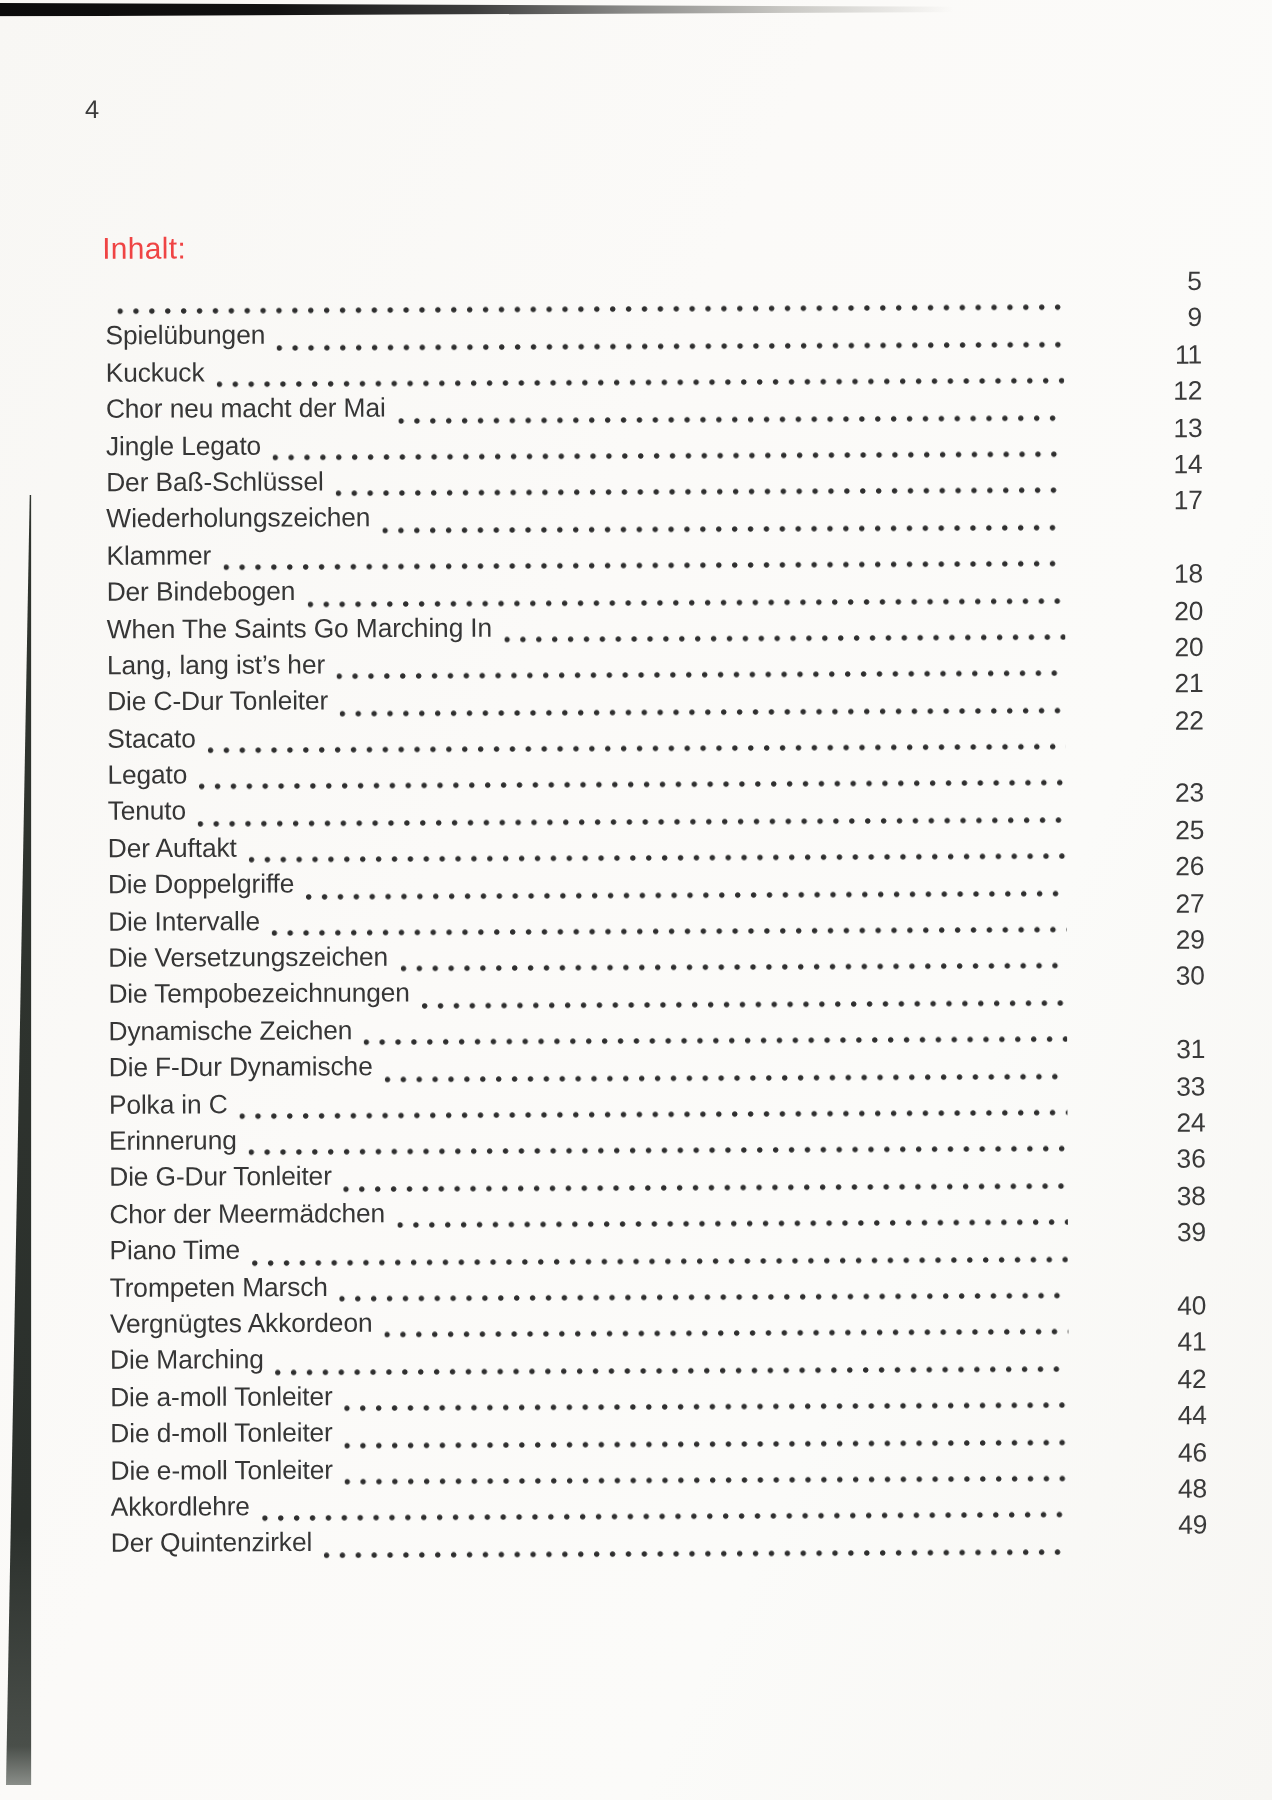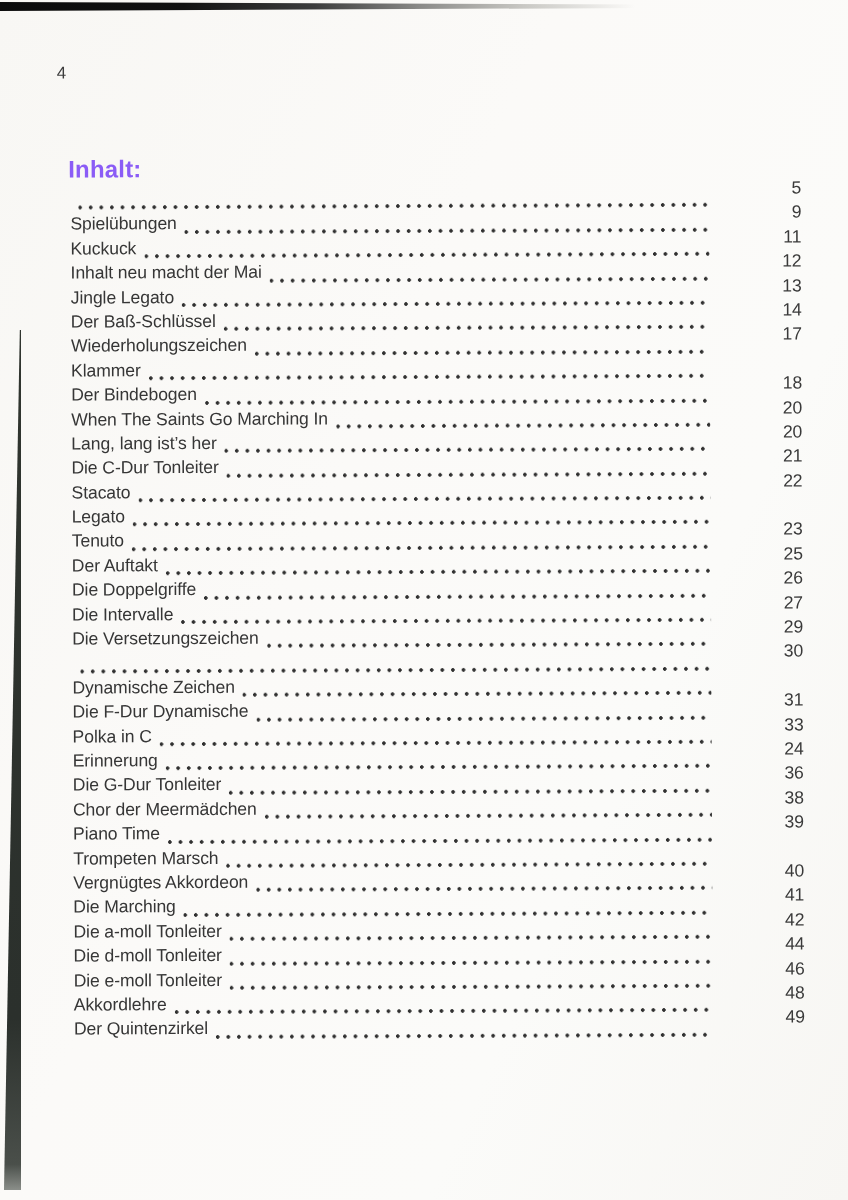--- a/index.html
+++ b/index.html
@@ -55,24 +55,24 @@
     left: 59px;
     top: 62px;
     font-size: 17px;
     color: #3c3c3c;
   }
   .heading {
     position: absolute;
     left: 70px;
     top: 154px;
     margin: 0;
-    font-size: 24px;
-    font-weight: bold;
+    font-size: 20px;
+    font-weight: normal;
     letter-spacing: 0.2px;
-    color: #8b5cf6;
+    color: #ef4444;
   }
   .toc {
     position: absolute;
     left: 72px;
     top: 188px;
     width: 731px;
   }
   .toc-row {
     display: flex;
     align-items: baseline;
@@ -125,21 +125,21 @@
     <span class="toc-page">9</span>
   </div>
 
   <div class="toc-row">
     <span class="toc-title">Kuckuck</span>
     <span class="leader"></span>
     <span class="toc-page">11</span>
   </div>
 
   <div class="toc-row">
-    <span class="toc-title">Inhalt neu macht der Mai</span>
+    <span class="toc-title">Chor neu macht der Mai</span>
     <span class="leader"></span>
     <span class="toc-page">12</span>
   </div>
 
   <div class="toc-row">
     <span class="toc-title">Jingle Legato</span>
     <span class="leader"></span>
     <span class="toc-page">13</span>
   </div>
 
@@ -221,20 +221,21 @@
     <span class="toc-page">27</span>
   </div>
 
   <div class="toc-row">
     <span class="toc-title">Die Versetzungszeichen</span>
     <span class="leader"></span>
     <span class="toc-page">29</span>
   </div>
 
   <div class="toc-row">
+    <span class="toc-title">Die Tempobezeichnungen</span>
     <span class="leader"></span>
     <span class="toc-page">30</span>
   </div>
 
   <div class="toc-row">
     <span class="toc-title">Dynamische Zeichen</span>
     <span class="leader"></span>
     <span class="toc-page"></span>
   </div>
 

